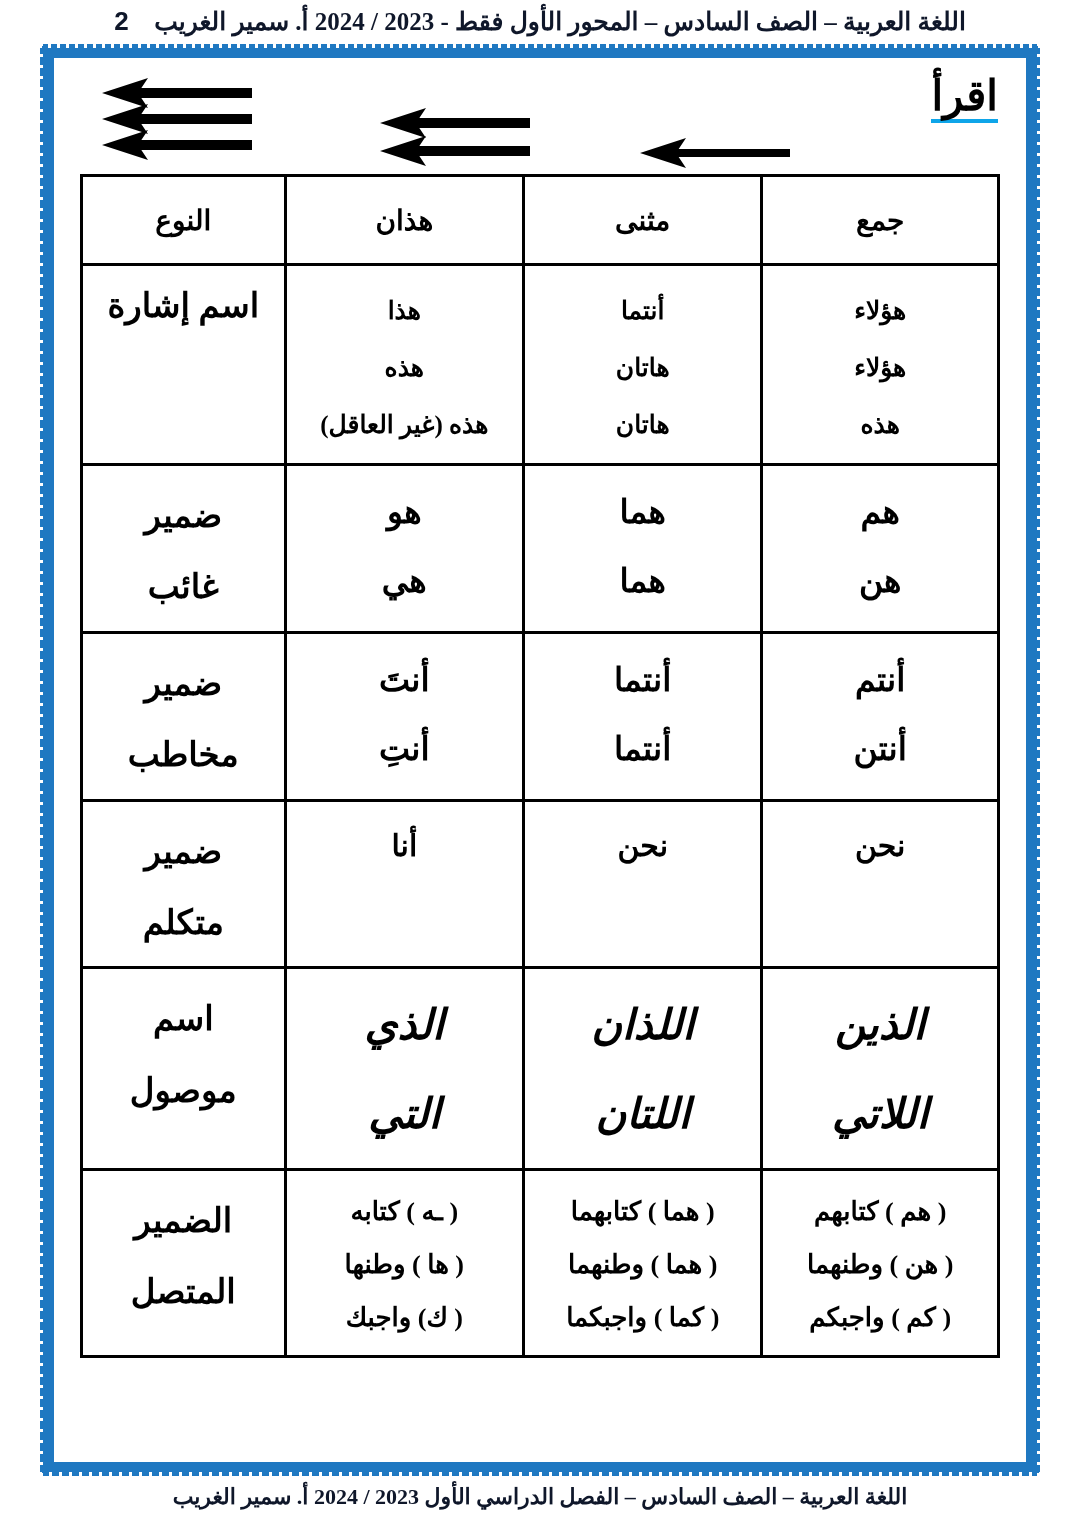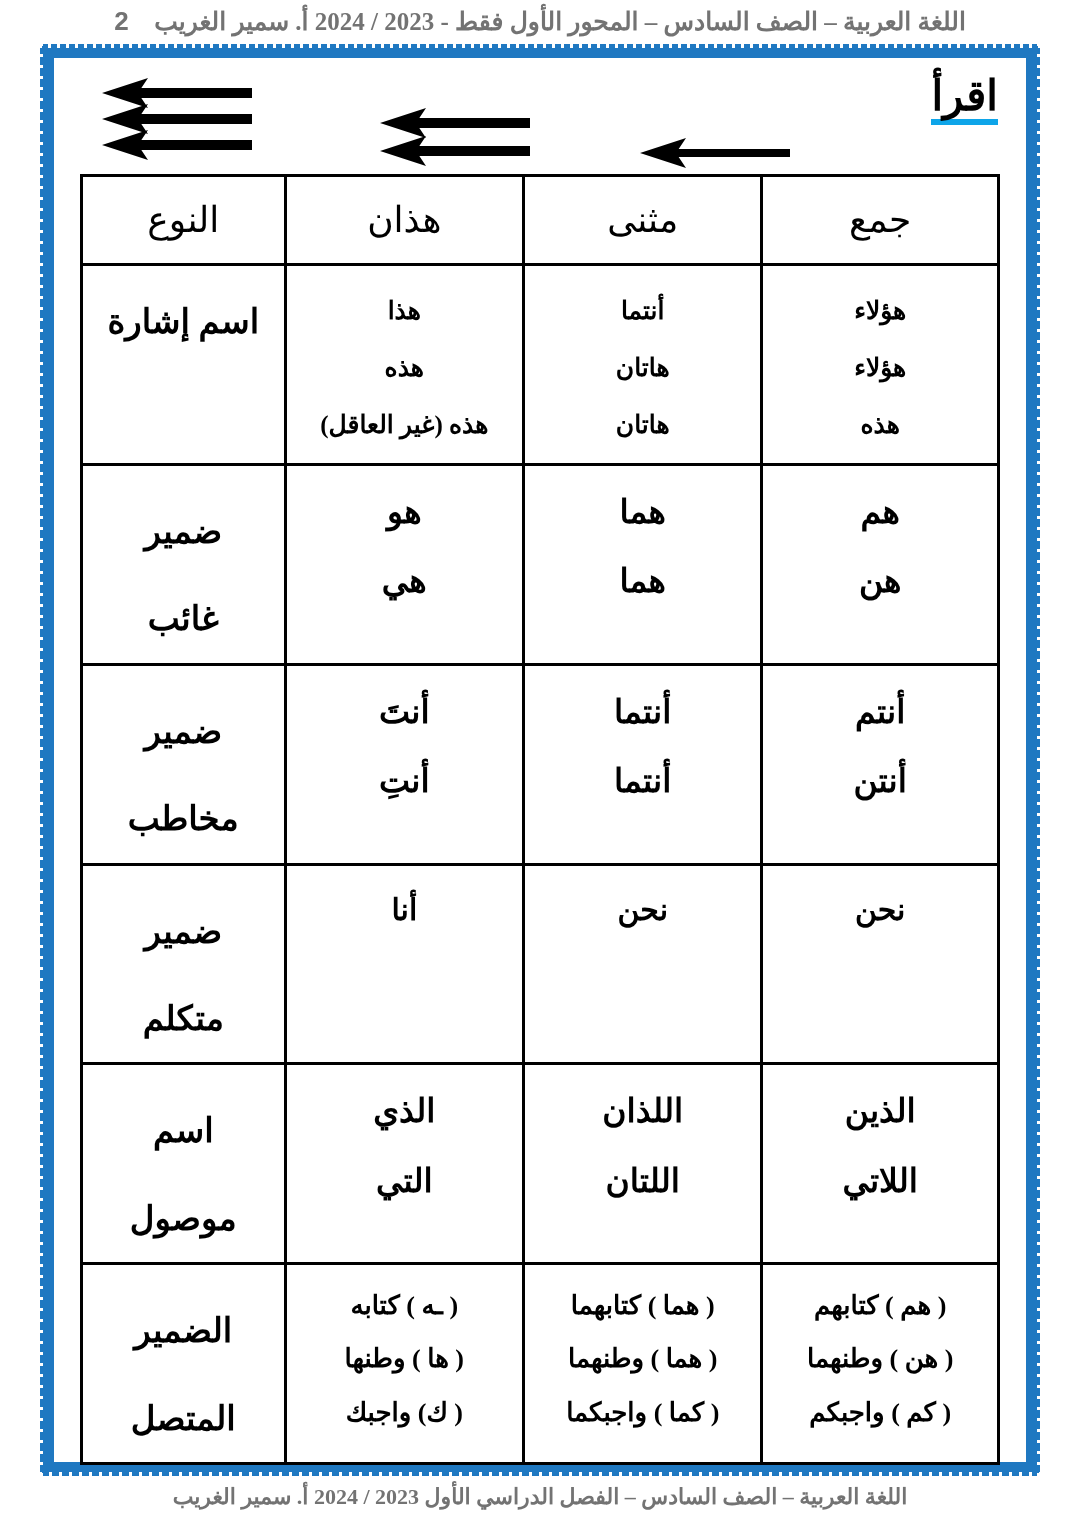--- a/index.html
+++ b/index.html
@@ -16,21 +16,21 @@
   }
 
   
   .running-head {
     position: absolute;
     left: 0;
     right: 0;
     text-align: center;
     font-family: "Liberation Serif", "DejaVu Serif", serif;
     font-weight: bold;
-    color: #737373;
+    color: #0f172a;
     direction: rtl;
     white-space: nowrap;
   }
   #page-header {
     top: 6px;
     font-size: 25px;
     letter-spacing: -0.4px;
   }
   #page-header .hdr-text { display: inline-block; }
   #page-header .page-num {
@@ -117,21 +117,21 @@
     width: 100%;
     height: 104px;
   }
   #read-title {
     position: absolute;
     top: 4px;
     right: 2px;
     font-size: 42px;
     font-weight: bold;
     color: #000000;
-    border-bottom: 6px solid #0ea5e9;
+    border-bottom: 4px solid #0ea5e9;
     padding-bottom: 1px;
     line-height: 1.05;
   }
 
   
   .arrow-group {
     position: absolute;
     display: flex;
     flex-direction: column;
   }
@@ -168,35 +168,35 @@
     color: #000000;
   }
   #grammar-table col.c-type { width: 22.2%; }
   #grammar-table col.c-sing { width: 26.0%; }
   #grammar-table col.c-dual { width: 26.0%; }
   #grammar-table col.c-plur { width: 25.8%; }
 
   
   .hdr-cell {
     height: 86px;
-    font-size: 36px;
-    font-weight: normal;
+    font-size: 28px;
+    font-weight: bold;
     vertical-align: middle !important;
     letter-spacing: -0.5px;
   }
 
   
   .type-cell {
     font-size: 34px;
     font-weight: bold;
     padding: 14px 8px 8px 8px !important;
     line-height: 1.55;
     letter-spacing: -0.5px;
   }
-  .type-cell .lbl-line { display: block; margin-top: 16px; }
+  .type-cell .lbl-line { display: block; }
 
   
   .val-cell {
     padding: 12px 6px 10px 6px !important;
     line-height: 1.6;
     margin-top: 44px;
   }
   .val-cell .v {
     display: block;
     font-weight: bold;
@@ -204,21 +204,21 @@
   }
 
   
   tr.r-demonstrative .val-cell { padding-top: 16px !important; }
   tr.r-demonstrative .val-cell .v { font-size: 25px; line-height: 2.28; }
   tr.r-demonstrative .type-cell  { font-size: 34px; }
 
   tr.r-absent .val-cell .v        { font-size: 33px; line-height: 2.1; }
   tr.r-addressee .val-cell .v     { font-size: 33px; line-height: 2.1; }
   tr.r-speaker .val-cell .v       { font-size: 30px; line-height: 2.1; font-family: Liberation Serif, serif; }
-  tr.r-relative .val-cell .v      { font-size: 33px; line-height: 2.1; }
+  tr.r-relative .val-cell .v      { font-size: 42px; line-height: 2.1; font-style: italic; }
   tr.r-attached .val-cell .v      { font-size: 26px; line-height: 2.05; }
   tr.r-attached .val-cell         { padding-top: 14px !important; }
   tr.r-attached .type-cell        { font-size: 34px; line-height: 2.1; }
 
   tr.r-absent .type-cell,
   tr.r-addressee .type-cell,
   tr.r-speaker .type-cell,
   tr.r-relative .type-cell { line-height: 2.1; }
 </style>
 </head>

